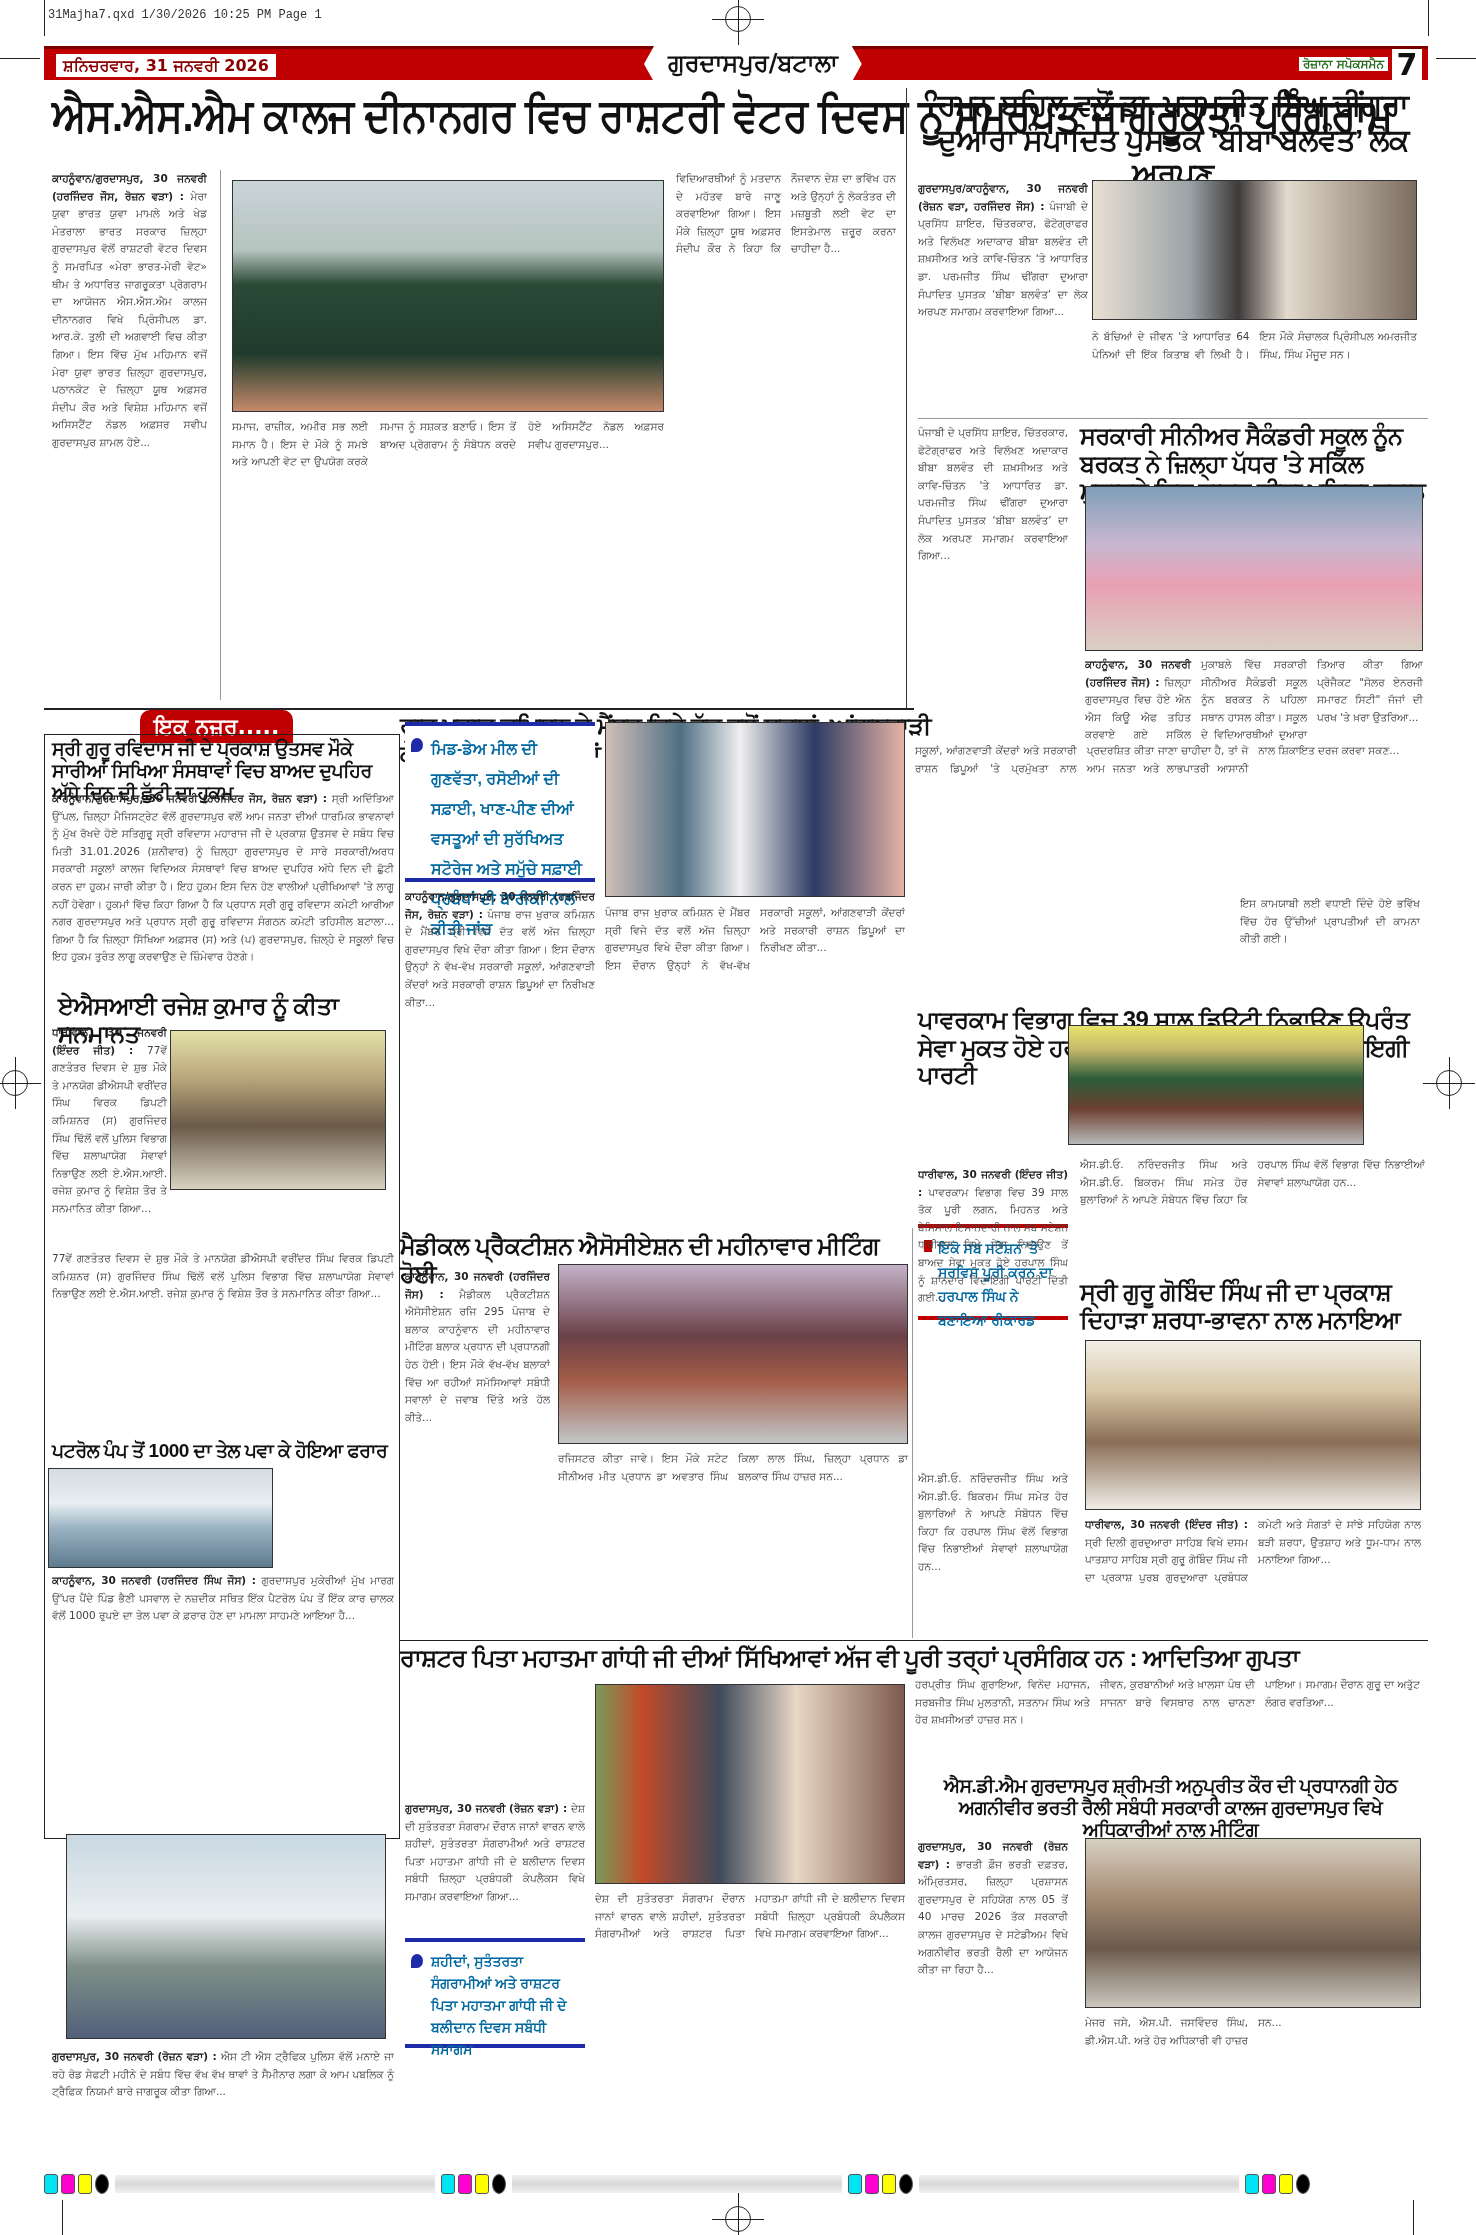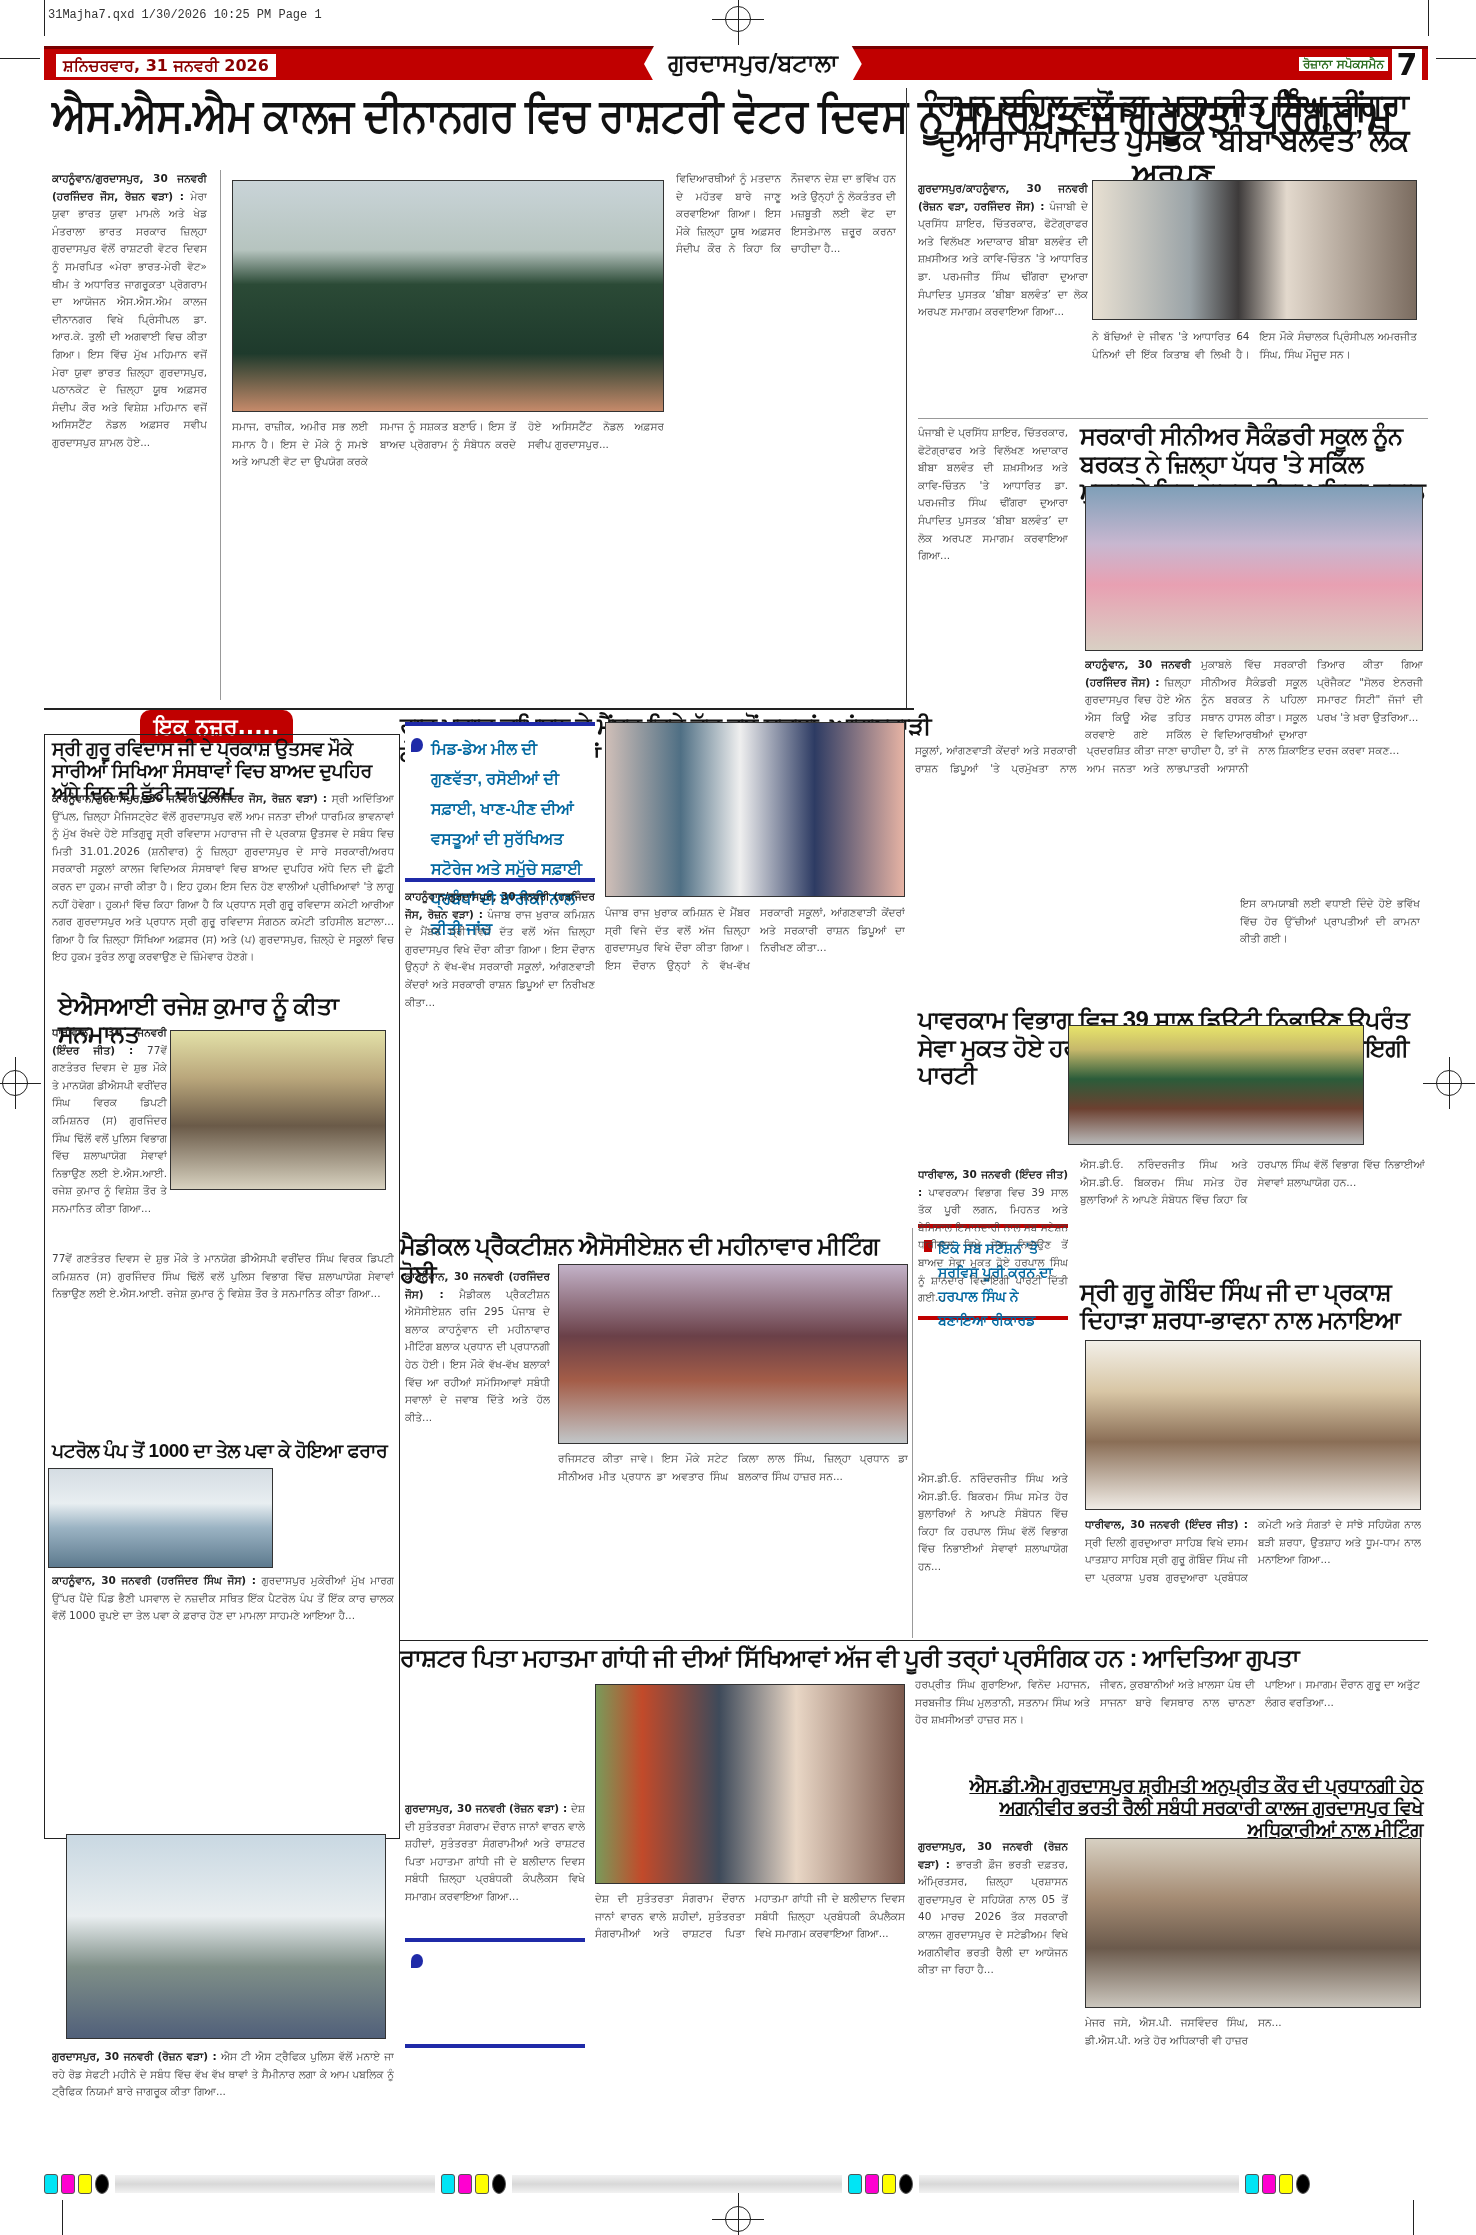--- a/index.html
+++ b/index.html
@@ -189,32 +189,33 @@
 <div class="abs col" style="left:1085px;top:1516px;width:336px;height:120px;column-count:2;column-gap:10px;">
   <span class="dateline">ਧਾਰੀਵਾਲ, 30 ਜਨਵਰੀ</span>
   <span class="dateline">(ਇੰਦਰ ਜੀਤ) :</span>
   <span>ਸ੍ਰੀ ਦਿਲੀ ਗੁਰਦੁਆਰਾ ਸਾਹਿਬ ਵਿਖੇ ਦਸਮ ਪਾਤਸ਼ਾਹ ਸਾਹਿਬ ਸ੍ਰੀ ਗੁਰੂ ਗੋਬਿੰਦ ਸਿੰਘ ਜੀ ਦਾ ਪ੍ਰਕਾਸ਼ ਪੁਰਬ ਗੁਰਦੁਆਰਾ ਪ੍ਰਬੰਧਕ ਕਮੇਟੀ ਅਤੇ ਸੰਗਤਾਂ ਦੇ ਸਾਂਝੇ ਸਹਿਯੋਗ ਨਾਲ ਬੜੀ ਸ਼ਰਧਾ, ਉਤਸ਼ਾਹ ਅਤੇ ਧੂਮ-ਧਾਮ ਨਾਲ ਮਨਾਇਆ ਗਿਆ...</span>
 </div>
 
 <div class="abs rule-h" style="left:400px;top:1640px;width:1028px;background:#222;"></div>
 <div class="abs headline h-m" style="left:400px;top:1644px;width:1028px;white-space:nowrap;">ਰਾਸ਼ਟਰ ਪਿਤਾ ਮਹਾਤਮਾ ਗਾਂਧੀ ਜੀ ਦੀਆਂ ਸਿੱਖਿਆਵਾਂ ਅੱਜ ਵੀ ਪੂਰੀ ਤਰ੍ਹਾਂ ਪ੍ਰਸੰਗਿਕ ਹਨ : ਆਦਿਤਿਆ ਗੁਪਤਾ</div>
 <div class="abs kicker" style="left:405px;top:1682px;width:180px;height:110px;">
   <span class="bullet"></span>
+  <span class="ktext" style="font-size:14px;line-height:22px;">ਸ਼ਹੀਦਾਂ, ਸੁਤੰਤਰਤਾ ਸੰਗਰਾਮੀਆਂ ਅਤੇ ਰਾਸ਼ਟਰ ਪਿਤਾ ਮਹਾਤਮਾ ਗਾਂਧੀ ਜੀ ਦੇ ਬਲੀਦਾਨ ਦਿਵਸ ਸਬੰਧੀ ਸਮਾਗਮ</span>
 </div>
 <div class="abs photo ph-gandhi" style="left:595px;top:1684px;width:310px;height:200px;"></div>
 <div class="abs col" style="left:405px;top:1800px;width:180px;height:370px;">
   <span class="dateline">ਗੁਰਦਾਸਪੁਰ, 30 ਜਨਵਰੀ</span>
   <span class="dateline">(ਰੋਜ਼ਨ ਵੜਾ) :</span>
   <span>ਦੇਸ਼ ਦੀ ਸੁਤੰਤਰਤਾ ਸੰਗਰਾਮ ਦੌਰਾਨ ਜਾਨਾਂ ਵਾਰਨ ਵਾਲੇ ਸ਼ਹੀਦਾਂ, ਸੁਤੰਤਰਤਾ ਸੰਗਰਾਮੀਆਂ ਅਤੇ ਰਾਸ਼ਟਰ ਪਿਤਾ ਮਹਾਤਮਾ ਗਾਂਧੀ ਜੀ ਦੇ ਬਲੀਦਾਨ ਦਿਵਸ ਸਬੰਧੀ ਜ਼ਿਲ੍ਹਾ ਪ੍ਰਬੰਧਕੀ ਕੰਪਲੈਕਸ ਵਿਖੇ ਸਮਾਗਮ ਕਰਵਾਇਆ ਗਿਆ...</span>
 </div>
 <div class="abs col" style="left:595px;top:1890px;width:310px;height:280px;column-count:2;column-gap:10px;">ਦੇਸ਼ ਦੀ ਸੁਤੰਤਰਤਾ ਸੰਗਰਾਮ ਦੌਰਾਨ ਜਾਨਾਂ ਵਾਰਨ ਵਾਲੇ ਸ਼ਹੀਦਾਂ, ਸੁਤੰਤਰਤਾ ਸੰਗਰਾਮੀਆਂ ਅਤੇ ਰਾਸ਼ਟਰ ਪਿਤਾ ਮਹਾਤਮਾ ਗਾਂਧੀ ਜੀ ਦੇ ਬਲੀਦਾਨ ਦਿਵਸ ਸਬੰਧੀ ਜ਼ਿਲ੍ਹਾ ਪ੍ਰਬੰਧਕੀ ਕੰਪਲੈਕਸ ਵਿਖੇ ਸਮਾਗਮ ਕਰਵਾਇਆ ਗਿਆ...</div>
 <div class="abs col" style="left:915px;top:1676px;width:175px;height:90px;">ਹਰਪ੍ਰੀਤ ਸਿੰਘ ਗੁਰਾਇਆ, ਵਿਨੋਦ ਮਹਾਜਨ, ਸਰਬਜੀਤ ਸਿੰਘ ਮੁਲਤਾਨੀ, ਸਤਨਾਮ ਸਿੰਘ ਅਤੇ ਹੋਰ ਸ਼ਖ਼ਸੀਅਤਾਂ ਹਾਜ਼ਰ ਸਨ।</div>
 <div class="abs col" style="left:1100px;top:1676px;width:320px;height:90px;column-count:2;column-gap:10px;">ਜੀਵਨ, ਕੁਰਬਾਨੀਆਂ ਅਤੇ ਖ਼ਾਲਸਾ ਪੰਥ ਦੀ ਸਾਜਨਾ ਬਾਰੇ ਵਿਸਥਾਰ ਨਾਲ ਚਾਨਣਾ ਪਾਇਆ। ਸਮਾਗਮ ਦੌਰਾਨ ਗੁਰੂ ਦਾ ਅਤੁੱਟ ਲੰਗਰ ਵਰਤਿਆ...</div>
 
-<div class="abs headline h-s" style="left:918px;top:1775px;width:505px;text-align:right;text-decoration:underline;">ਐਸ.ਡੀ.ਐਮ ਗੁਰਦਾਸਪੁਰ ਸ਼੍ਰੀਮਤੀ ਅਨੁਪ੍ਰੀਤ ਕੌਰ ਦੀ ਪ੍ਰਧਾਨਗੀ ਹੇਠ ਅਗਨੀਵੀਰ ਭਰਤੀ ਰੈਲੀ ਸਬੰਧੀ ਸਰਕਾਰੀ ਕਾਲਜ ਗੁਰਦਾਸਪੁਰ ਵਿਖੇ ਅਧਿਕਾਰੀਆਂ ਨਾਲ ਮੀਟਿੰਗ</div>
+<div class="abs headline h-s" style="left:918px;top:1775px;width:505px;text-align:center;">ਐਸ.ਡੀ.ਐਮ ਗੁਰਦਾਸਪੁਰ ਸ਼੍ਰੀਮਤੀ ਅਨੁਪ੍ਰੀਤ ਕੌਰ ਦੀ ਪ੍ਰਧਾਨਗੀ ਹੇਠ ਅਗਨੀਵੀਰ ਭਰਤੀ ਰੈਲੀ ਸਬੰਧੀ ਸਰਕਾਰੀ ਕਾਲਜ ਗੁਰਦਾਸਪੁਰ ਵਿਖੇ ਅਧਿਕਾਰੀਆਂ ਨਾਲ ਮੀਟਿੰਗ</div>
 <div class="abs col" style="left:918px;top:1838px;width:150px;height:330px;">
   <span class="dateline">ਗੁਰਦਾਸਪੁਰ, 30 ਜਨਵਰੀ</span>
   <span class="dateline">(ਰੋਜ਼ਨ ਵੜਾ) :</span>
   <span>ਭਾਰਤੀ ਫ਼ੌਜ ਭਰਤੀ ਦਫ਼ਤਰ, ਅੰਮ੍ਰਿਤਸਰ, ਜ਼ਿਲ੍ਹਾ ਪ੍ਰਸ਼ਾਸਨ ਗੁਰਦਾਸਪੁਰ ਦੇ ਸਹਿਯੋਗ ਨਾਲ 05 ਤੋਂ 40 ਮਾਰਚ 2026 ਤੱਕ ਸਰਕਾਰੀ ਕਾਲਜ ਗੁਰਦਾਸਪੁਰ ਦੇ ਸਟੇਡੀਅਮ ਵਿਖੇ ਅਗਨੀਵੀਰ ਭਰਤੀ ਰੈਲੀ ਦਾ ਆਯੋਜਨ ਕੀਤਾ ਜਾ ਰਿਹਾ ਹੈ...</span>
 </div>
 <div class="abs photo ph-agniveer" style="left:1085px;top:1838px;width:336px;height:170px;"></div>
 <div class="abs col" style="left:1085px;top:2014px;width:336px;height:155px;column-count:2;column-gap:10px;">ਮੇਜਰ ਜਸੇ, ਐਸ.ਪੀ. ਜਸਵਿੰਦਰ ਸਿੰਘ, ਡੀ.ਐਸ.ਪੀ. ਅਤੇ ਹੋਰ ਅਧਿਕਾਰੀ ਵੀ ਹਾਜ਼ਰ ਸਨ...</div>
 
 <div class="abs" style="left:44px;top:2173px;width:1384px;height:22px;display:flex;align-items:center;gap:6px;">
   <div class="colorbar">

